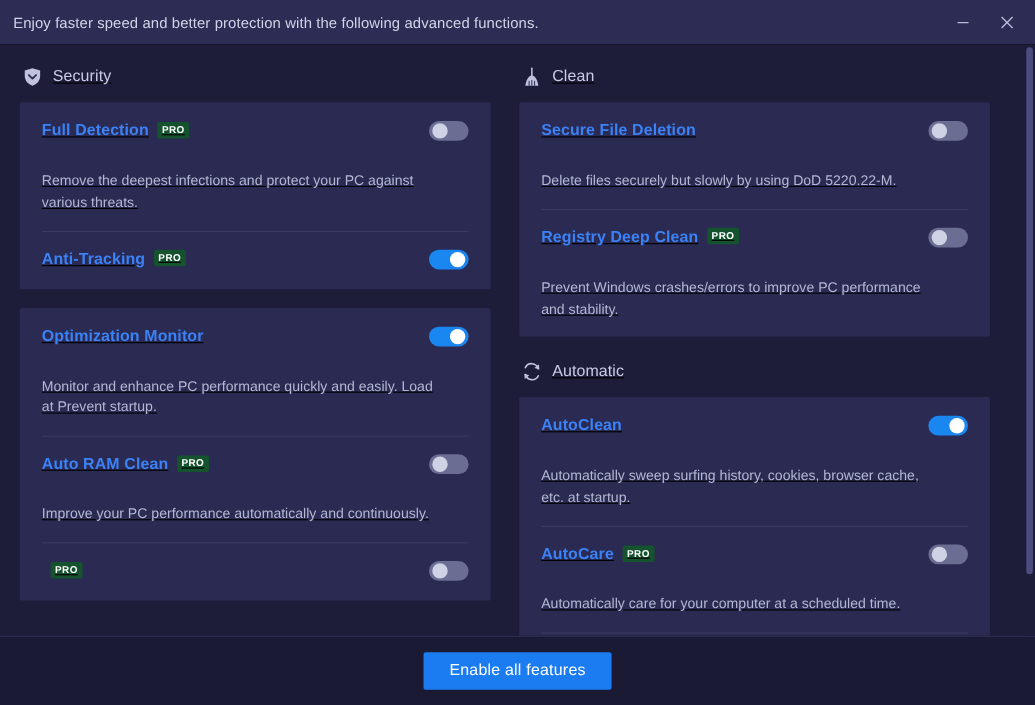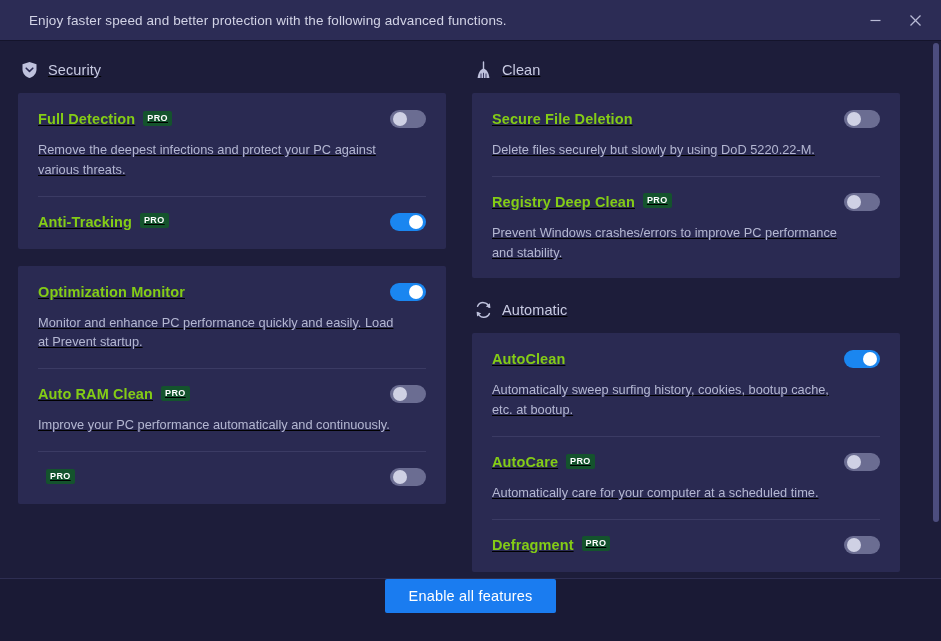--- a/index.html
+++ b/index.html
@@ -24,21 +24,21 @@
 
   
   .titlebar {
     position: relative;
     height: 41px;
     flex: 0 0 41px;
     background: #2c2c55;
     border-bottom: 1px solid #14142b;
     display: flex;
     align-items: center;
-    padding: 0 6px 0 29px;
+    padding: 0 6px 0 12px;
   }
   .titlebar-text {
     font-size: 13.5px;
     color: #d2d3e6;
     letter-spacing: 0.1px;
     white-space: nowrap;
     flex: 1 1 auto;
   }
   .win-controls { display: flex; align-items: center; }
   .win-btn {
@@ -112,38 +112,38 @@
     background: #3b3b64;
   }
   .feature-head {
     display: flex;
     align-items: center;
     min-height: 22px;
   }
   .feature-name {
     font-size: 14.5px;
     font-weight: bold;
-    color: #84cc16;
+    color: #3b82f6;
     letter-spacing: 0.1px;
   }
   .pro-badge {
     margin-left: 8px;
     background: #14532d;
     color: #ffffff;
     font-size: 9px;
     font-weight: bold;
     line-height: 1;
     padding: 3px 4px 3px 4px;
     border-radius: 2px;
     letter-spacing: 0.4px;
     position: relative;
     top: -1px;
   }
   .feature-desc {
-    margin-top: 10px;
+    margin-top: 24px;
     font-size: 12.8px;
     line-height: 1.55;
     color: #b4b7d2;
     max-width: 360px;
   }
 
   
   .toggle {
     margin-left: auto;
     width: 36px;
@@ -183,20 +183,21 @@
     background: #4c4d7e;
   }
 
   
   .footer {
     flex: 0 0 63px;
     height: 63px;
     background: #1a1a35;
     border-top: 1px solid #2e2e52;
     display: flex;
+    align-items: center;
     justify-content: center;
   }
   .primary-btn {
     background: #1a7cf0;
     color: #ffffff;
     border: none;
     font-family: "Liberation Sans", sans-serif;
     font-size: 14.5px;
     padding: 0 24px;
     height: 34px;
@@ -367,21 +368,21 @@
             <div class="card">
 
               <div class="feature">
                 <div class="feature-head">
                   <span class="feature-name">AutoClean</span>
 
                   <span class="toggle on">
                       <span class="knob"></span>
                     </span>
                 </div>
-                <div class="feature-desc">Automatically sweep surfing history, cookies, bootup cache, etc. at bootup.</div>
+                <div class="feature-desc">Automatically sweep surfing history, cookies, browser cache, etc. at startup.</div>
               </div>
 
               <div class="feature">
                 <div class="feature-head">
                   <span class="feature-name">AutoCare</span>
                   <span class="pro-badge">PRO</span>
                   <span class="toggle">
                       <span class="knob"></span>
                     </span>
                 </div>

